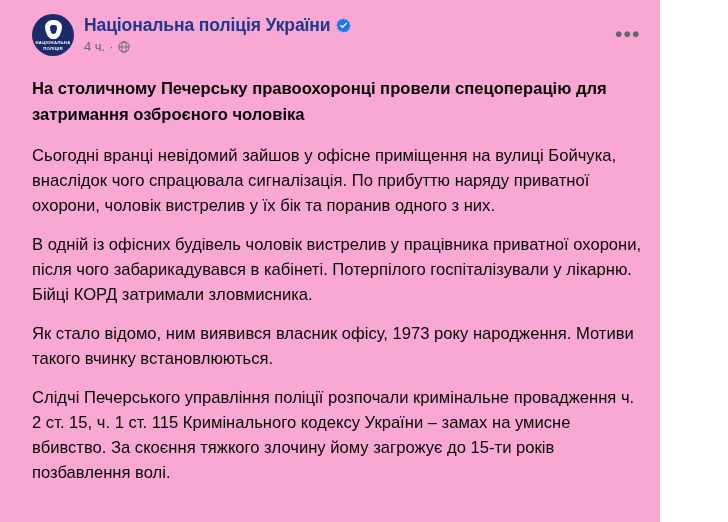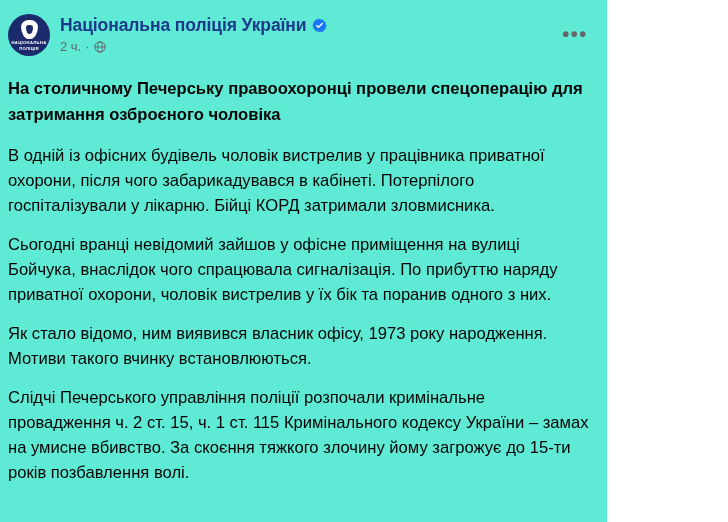--- a/index.html
+++ b/index.html
@@ -8,25 +8,25 @@
   }
   body {
     width: 728px;
     height: 522px;
     background: #ffffff;
     font-family: "Liberation Sans", sans-serif;
     color: #050505;
     overflow: hidden;
   }
   .post {
-    width: 607px;
+    width: 660px;
     height: 522px;
     box-sizing: border-box;
-    padding: 12px 16px 0 8px;
-    background: #5eead4;
+    padding: 12px 16px 0 32px;
+    background: #f9a8d4;
     position: relative;
   }
   .post-header {
     display: flex;
     align-items: flex-start;
     position: relative;
     height: 52px;
   }
   .avatar {
     width: 42px;
@@ -164,36 +164,36 @@
       <div class="page-name-row">
         <span class="page-name">Національна поліція України</span>
         <span class="verified">
           <svg width="15" height="15" viewBox="0 0 16 16">
             <path d="M8 0.6l1.7 1.3 2.1-0.3 0.8 2 2 0.8-0.3 2.1 1.3 1.7-1.3 1.7 0.3 2.1-2 0.8-0.8 2-2.1-0.3L8 15.4l-1.7-1.3-2.1 0.3-0.8-2-2-0.8 0.3-2.1L0.4 7.8l1.3-1.7-0.3-2.1 2-0.8 0.8-2 2.1 0.3z" fill="#1877f2"></path>
             <path d="M6.9 10.9L4.2 8.2l1-1 1.7 1.7 4-4 1 1z" fill="#ffffff"></path>
           </svg>
         </span>
       </div>
       <div class="meta-row">
-        <span>2 ч.</span>
+        <span>4 ч.</span>
         <span class="meta-sep">·</span>
         <span class="globe-icon">
           <svg width="12" height="12" viewBox="0 0 12 12">
             <circle cx="6" cy="6" r="5.2" fill="none" stroke="#65676b" stroke-width="1"></circle>
             <ellipse cx="6" cy="6" rx="2.3" ry="5.2" fill="none" stroke="#65676b" stroke-width="0.9"></ellipse>
             <line x1="0.9" y1="6" x2="11.1" y2="6" stroke="#65676b" stroke-width="0.9"></line>
           </svg>
         </span>
       </div>
     </div>
 
     <div class="more-btn">•••</div>
   </div>
 
   <div class="post-body">
     <p class="lead">На столичному Печерську правоохоронці провели спецоперацію для затримання озброєного чоловіка</p>
+    <p>Сьогодні вранці невідомий зайшов у офісне приміщення на вулиці Бойчука, внаслідок чого спрацювала сигналізація. По прибуттю наряду приватної охорони, чоловік вистрелив у їх бік та поранив одного з них.</p>
     <p>В одній із офісних будівель чоловік вистрелив у працівника приватної охорони, після чого забарикадувався в кабінеті. Потерпілого госпіталізували у лікарню. Бійці КОРД затримали зловмисника.</p>
-    <p>Сьогодні вранці невідомий зайшов у офісне приміщення на вулиці Бойчука, внаслідок чого спрацювала сигналізація. По прибуттю наряду приватної охорони, чоловік вистрелив у їх бік та поранив одного з них.</p>
     <p>Як стало відомо, ним виявився власник офісу, 1973 року народження. Мотиви такого вчинку встановлюються.</p>
     <p>Слідчі Печерського управління поліції розпочали кримінальне провадження ч. 2 ст. 15, ч. 1 ст. 115 Кримінального кодексу України – замах на умисне вбивство. За скоєння тяжкого злочину йому загрожує до 15-ти років позбавлення волі.</p>
   </div>
 
 </div>
 
 </body></html>

